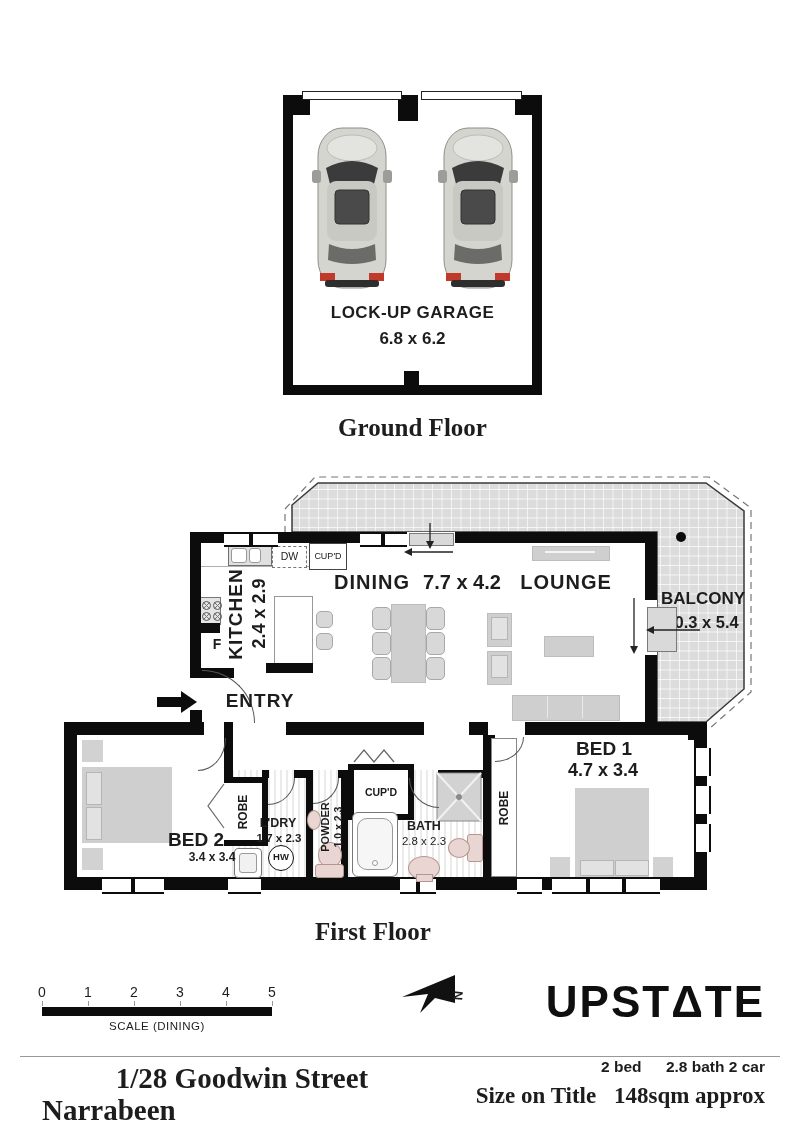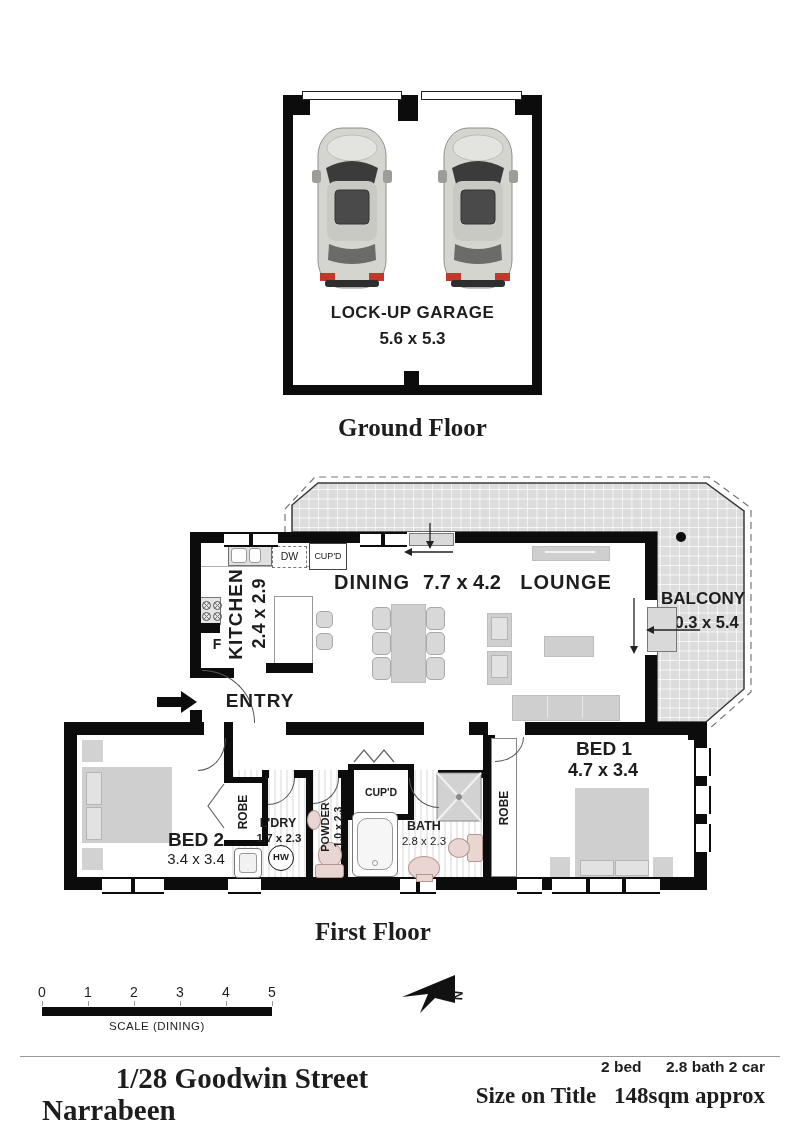--- a/index.html
+++ b/index.html
@@ -58,21 +58,21 @@
         <rect x="8" y="149" width="15" height="8" fill="#c0392b"></rect>
         <rect x="57" y="149" width="15" height="8" fill="#c0392b"></rect>
         <rect x="13" y="156" width="54" height="7" rx="3" fill="#2e2e2e"></rect>
       </g>
     </defs>
     <use href="#car" x="22" y="2"></use>
     <use href="#car" x="148" y="2"></use>
   </svg>
 
   <div class="lbl" style="left:283px;top:303px;width:259px;font-size:17px;font-weight:600;letter-spacing:.5px">LOCK-UP GARAGE</div>
-  <div class="lbl" style="left:283px;top:329px;width:259px;font-size:17px;font-weight:600">5.6 x 5.3</div>
+  <div class="lbl" style="left:283px;top:329px;width:259px;font-size:17px;font-weight:600">6.8 x 6.2</div>
 
   <div class="lbl serif" style="left:283px;top:414px;width:259px;font-size:25px;font-weight:700">Ground Floor</div>
 
   <svg class="abs" style="left:280px;top:470px" width="480" height="270" viewBox="0 0 480 270">
     <defs>
       <pattern id="tiles" width="9.5" height="9.5" patternUnits="userSpaceOnUse">
         <rect width="9.5" height="9.5" fill="#dcdcdc"></rect>
         <path d="M0 0 H9.5 M0 0 V9.5" stroke="#ffffff" stroke-width="1.3"></path>
       </pattern>
     </defs>
@@ -230,21 +230,21 @@
   <div class="pink" style="left:416px;top:874px;width:15px;height:6px"></div>
   <div class="lbl" style="left:364px;top:819px;width:120px;font-size:12.5px;font-weight:600">BATH</div>
   <div class="lbl" style="left:364px;top:835px;width:120px;font-size:11.5px;font-weight:400">2.8 x 2.3</div>
 
   <div class="furn" style="left:82px;top:740px;width:21px;height:22px;border:none;background:#d2d2d2"></div>
   <div class="furn" style="left:82px;top:767px;width:90px;height:76px;border:none"></div>
   <div class="soft" style="left:86px;top:772px;width:14px;height:31px"></div>
   <div class="soft" style="left:86px;top:807px;width:14px;height:31px"></div>
   <div class="furn" style="left:82px;top:848px;width:21px;height:22px;border:none;background:#d2d2d2"></div>
   <div class="lbl" style="left:136px;top:829px;width:120px;font-size:19px;font-weight:600">BED 2</div>
-  <div class="lbl" style="left:136px;top:850px;width:120px;font-size:15px;font-weight:400">3.4 x 3.4</div>
+  <div class="lbl" style="left:152px;top:850px;width:120px;font-size:12px;font-weight:700">3.4 x 3.4</div>
 
   <div class="lbl" style="left:544px;top:738px;width:120px;font-size:19px;font-weight:600">BED 1</div>
   <div class="lbl" style="left:543px;top:760px;width:120px;font-size:18px;font-weight:600">4.7 x 3.4</div>
   <div class="furn" style="left:575px;top:788px;width:74px;height:89px;border:none"></div>
   <div class="soft" style="left:580px;top:860px;width:32px;height:14px"></div>
   <div class="soft" style="left:615px;top:860px;width:32px;height:14px"></div>
   <div class="furn" style="left:550px;top:857px;width:20px;height:20px;border:none;background:#d2d2d2"></div>
   <div class="furn" style="left:653px;top:857px;width:20px;height:20px;border:none;background:#d2d2d2"></div>
 
   <div class="arc arc-tr" style="left:202px;top:670px;width:52px;height:52px"></div>
@@ -284,20 +284,21 @@
   <div class="abs" style="left:226px;top:1001px;width:1px;height:5px;background:#999"></div>
   <div class="abs" style="left:272px;top:1001px;width:1px;height:5px;background:#999"></div>
   <div class="abs" style="left:42px;top:1007px;width:230px;height:9px;background:#0c0c0c"></div>
   <div class="lbl" style="left:57px;top:1020px;width:200px;font-size:11.5px;letter-spacing:.5px">SCALE (DINING)</div>
 
   <svg class="abs" style="left:398px;top:972px" width="64" height="46" viewBox="0 0 64 46">
     <path d="M57 3 L4 25 L30 22 L22 41 L37 26 L57 31 Z" fill="#111"></path>
   </svg>
   <div class="lbl" style="left:448px;top:988px;width:20px;font-size:13px;font-weight:700;transform:rotate(95deg)">N</div>
 
+  <div class="lbl" style="left:430px;top:977px;width:335px;text-align:right;font-size:44px;font-weight:700;letter-spacing:2px;color:#0f0f0f">UPSTΔTE</div>
 
   <div class="abs" style="left:20px;top:1056px;width:760px;height:1px;background:#999"></div>
   <div class="lbl serif" style="left:42px;top:1062px;width:400px;text-align:center;font-size:29px;font-weight:700">1/28 Goodwin Street</div>
   <div class="lbl serif" style="left:42px;top:1094px;width:400px;text-align:left;font-size:29px;font-weight:700">Narrabeen</div>
   <div class="lbl" style="left:390px;top:1058px;width:375px;text-align:right;font-size:15.5px;font-weight:700">
     <span>2 bed</span>
     <span style="margin-left:20px">2.8 bath</span>
     <span style="">2 car</span>
   </div>
   <div class="lbl serif" style="left:390px;top:1083px;width:375px;text-align:right;font-size:23px;font-weight:700">

